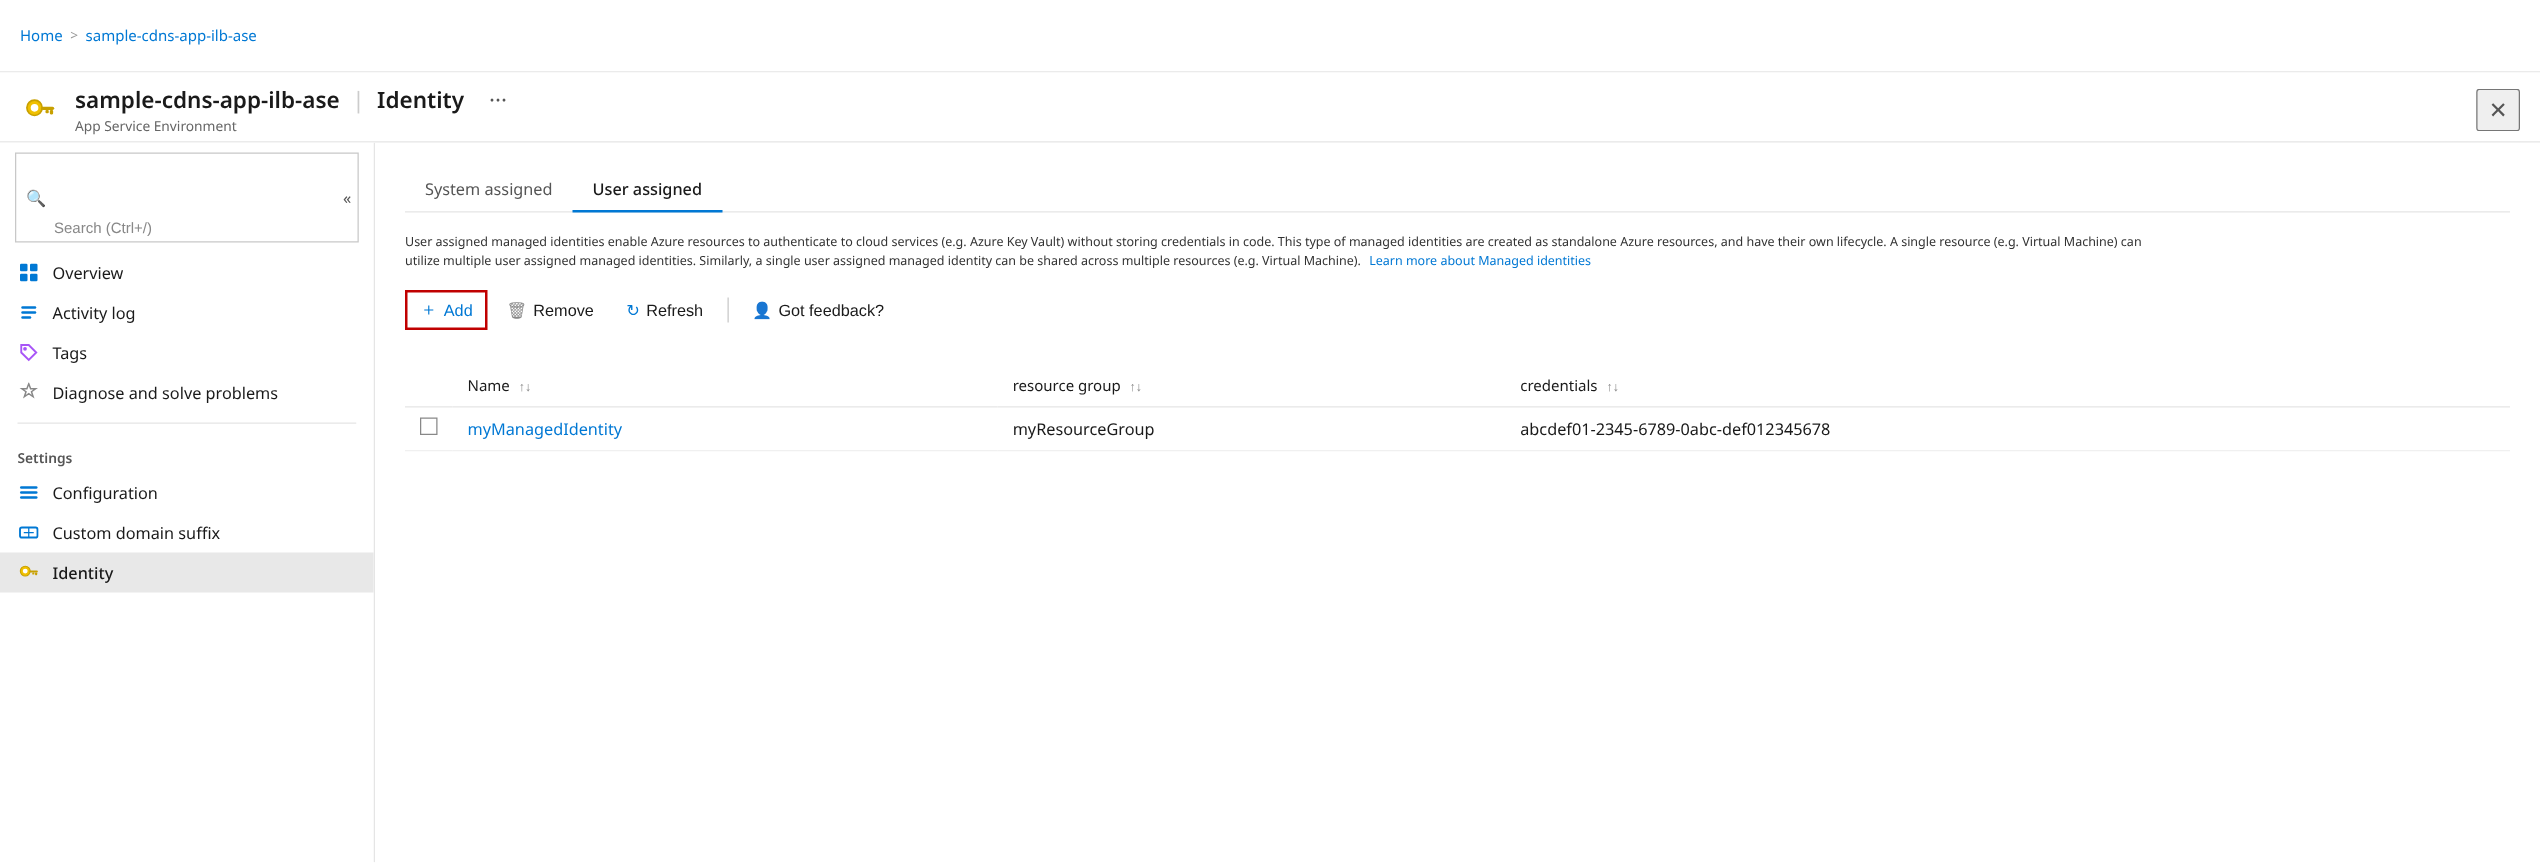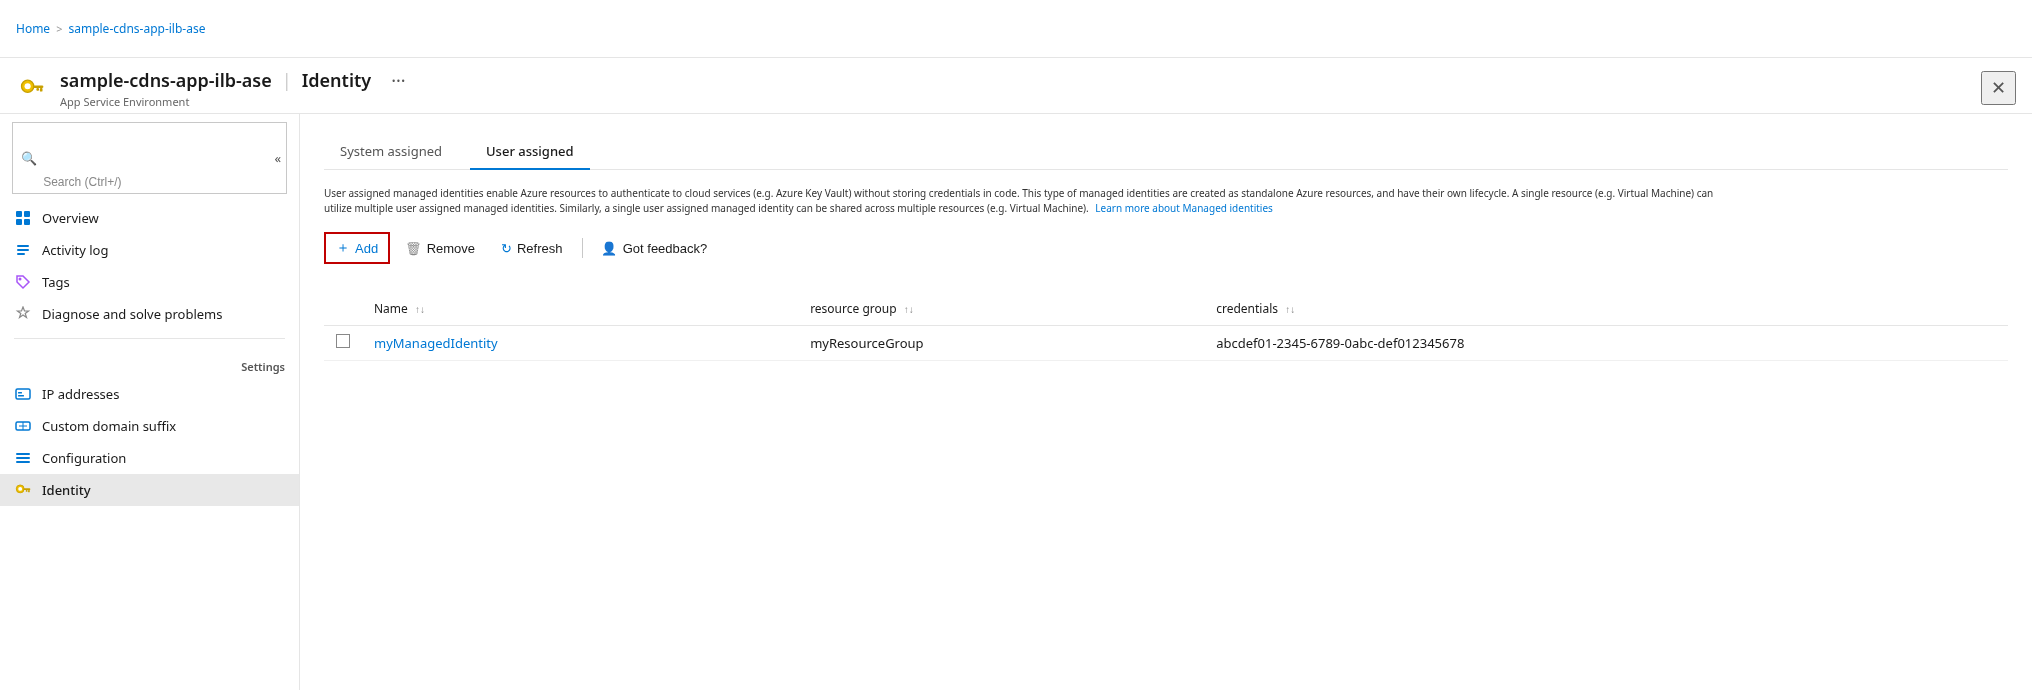--- a/index.html
+++ b/index.html
@@ -26,31 +26,31 @@
     
     .main-layout { display: flex; flex: 1; overflow: hidden; }
 
     
     .sidebar { width: 300px; min-width: 300px; border-right: 1px solid #e5e5e5; background: #fff; overflow-y: auto; padding-bottom: 16px; }
     .search-container { padding: 8px 12px; }
     .search-box { display: flex; align-items: center; border: 1px solid #c8c8c8; padding: 4px 8px; gap: 6px; width: 100%; background: #fff; cursor: text; }
     .search-box input { border: none; outline: none; font-size: 12px; flex: 1; color: #1a1a1a; margin-top: 48px; }
     .search-box input::placeholder { color: #888; }
 
-    .sidebar-section-label { font-size: 11px; font-weight: 600; color: #555; padding: 12px 14px 4px; text-transform: none; text-align: right; }
+    .sidebar-section-label { font-size: 11px; font-weight: 600; color: #555; padding: 12px 14px 4px; text-transform: none; }
     .sidebar-item { display: flex; align-items: center; gap: 10px; padding: 7px 14px; cursor: pointer; color: #1a1a1a; font-size: 13px; }
     .sidebar-item.active { background: #e8e8e8; font-weight: 500; }
     .sidebar-item .item-icon { width: 18px; height: 18px; display: flex; align-items: center; justify-content: center; flex-shrink: 0; }
     .sidebar-divider { height: 1px; background: #e5e5e5; margin: 8px 14px; }
 
     
     .content { flex: 1; overflow-y: auto; padding: 20px 24px; }
 
     
-    .tabs { display: flex; border-bottom: 1px solid #e5e5e5; margin-bottom: 16px; gap: 12px; }
+    .tabs { display: flex; border-bottom: 1px solid #e5e5e5; margin-bottom: 16px; gap: 0; }
     .tab { padding: 8px 16px; font-size: 13px; cursor: pointer; color: #555; border-bottom: 2px solid transparent; margin-bottom: -1px; }
     .tab.active { color: #1a1a1a; border-bottom: 2px solid #0078d4; font-weight: 500; }
 
     
     .description { font-size: 10px; color: #333; line-height: 1.5; margin-bottom: 16px; max-width: 1400px; }
     .description a { color: #0078d4; text-decoration: none; }
 
     
     .toolbar { display: flex; align-items: center; gap: 4px; margin-bottom: 20px; padding-bottom: 8px; }
     .toolbar-btn { display: flex; align-items: center; gap: 5px; padding: 5px 10px; font-size: 13px; background: #fff; border: 1px solid transparent; cursor: pointer; color: #1a1a1a; }
@@ -158,50 +158,40 @@
               <path d="M8 1l1.5 4h4l-3.3 2.4 1.3 4L8 9l-3.5 2.4 1.3-4L2.5 5h4z" fill="none" stroke="#888" stroke-width="1.2"></path>
             </svg>
         </span>
         <span>Diagnose and solve problems</span>
       </div>
 
       <div class="sidebar-divider"></div>
 
       <div class="sidebar-section-label">Settings</div>
 
-      <div class="sidebar-item">
-        <span class="item-icon">
-          <svg width="16" height="16" viewBox="0 0 16 16">
-              <rect x="1" y="3" width="14" height="10" rx="1.5" fill="none" stroke="#0078d4" stroke-width="1.5"></rect>
-              <rect x="3" y="6" width="4" height="1.5" rx="0.5" fill="#0078d4"></rect>
-              <rect x="3" y="9" width="6" height="1.5" rx="0.5" fill="#0078d4"></rect>
-            </svg>
-        </span>
-        <span>IP addresses</span>
-      </div>
-
-      <div class="sidebar-item">
-        <span class="item-icon">
-          <svg width="16" height="16" viewBox="0 0 16 16">
-              <rect x="1" y="4" width="14" height="8" rx="1.5" fill="none" stroke="#0078d4" stroke-width="1.5"></rect>
-              <path d="M4 8h8M8 4v8" stroke="#0078d4" stroke-width="1"></path>
-            </svg>
-        </span>
-        <span>Custom domain suffix</span>
-      </div>
 
       <div class="sidebar-item">
         <span class="item-icon">
           <svg width="16" height="16" viewBox="0 0 16 16">
               <rect x="1" y="3" width="14" height="2" rx="1" fill="#0078d4"></rect>
               <rect x="1" y="7" width="14" height="2" rx="1" fill="#0078d4"></rect>
               <rect x="1" y="11" width="14" height="2" rx="1" fill="#0078d4"></rect>
             </svg>
         </span>
         <span>Configuration</span>
+      </div>
+
+      <div class="sidebar-item">
+        <span class="item-icon">
+          <svg width="16" height="16" viewBox="0 0 16 16">
+              <rect x="1" y="4" width="14" height="8" rx="1.5" fill="none" stroke="#0078d4" stroke-width="1.5"></rect>
+              <path d="M4 8h8M8 4v8" stroke="#0078d4" stroke-width="1"></path>
+            </svg>
+        </span>
+        <span>Custom domain suffix</span>
       </div>
 
       <div class="sidebar-item active">
         <span class="item-icon">
           <svg width="18" height="18" viewBox="0 0 32 32">
             <circle cx="11" cy="14" r="7" fill="#f0c000" stroke="#c8a000" stroke-width="1.5"></circle>
             <circle cx="11" cy="14" r="3.5" fill="#fff"></circle>
             <rect x="17" y="13" width="12" height="3" rx="1.5" fill="#c8a000"></rect>
             <rect x="25" y="16" width="3" height="4" rx="1" fill="#c8a000"></rect>
             <rect x="21" y="16" width="3" height="3" rx="1" fill="#c8a000"></rect>

